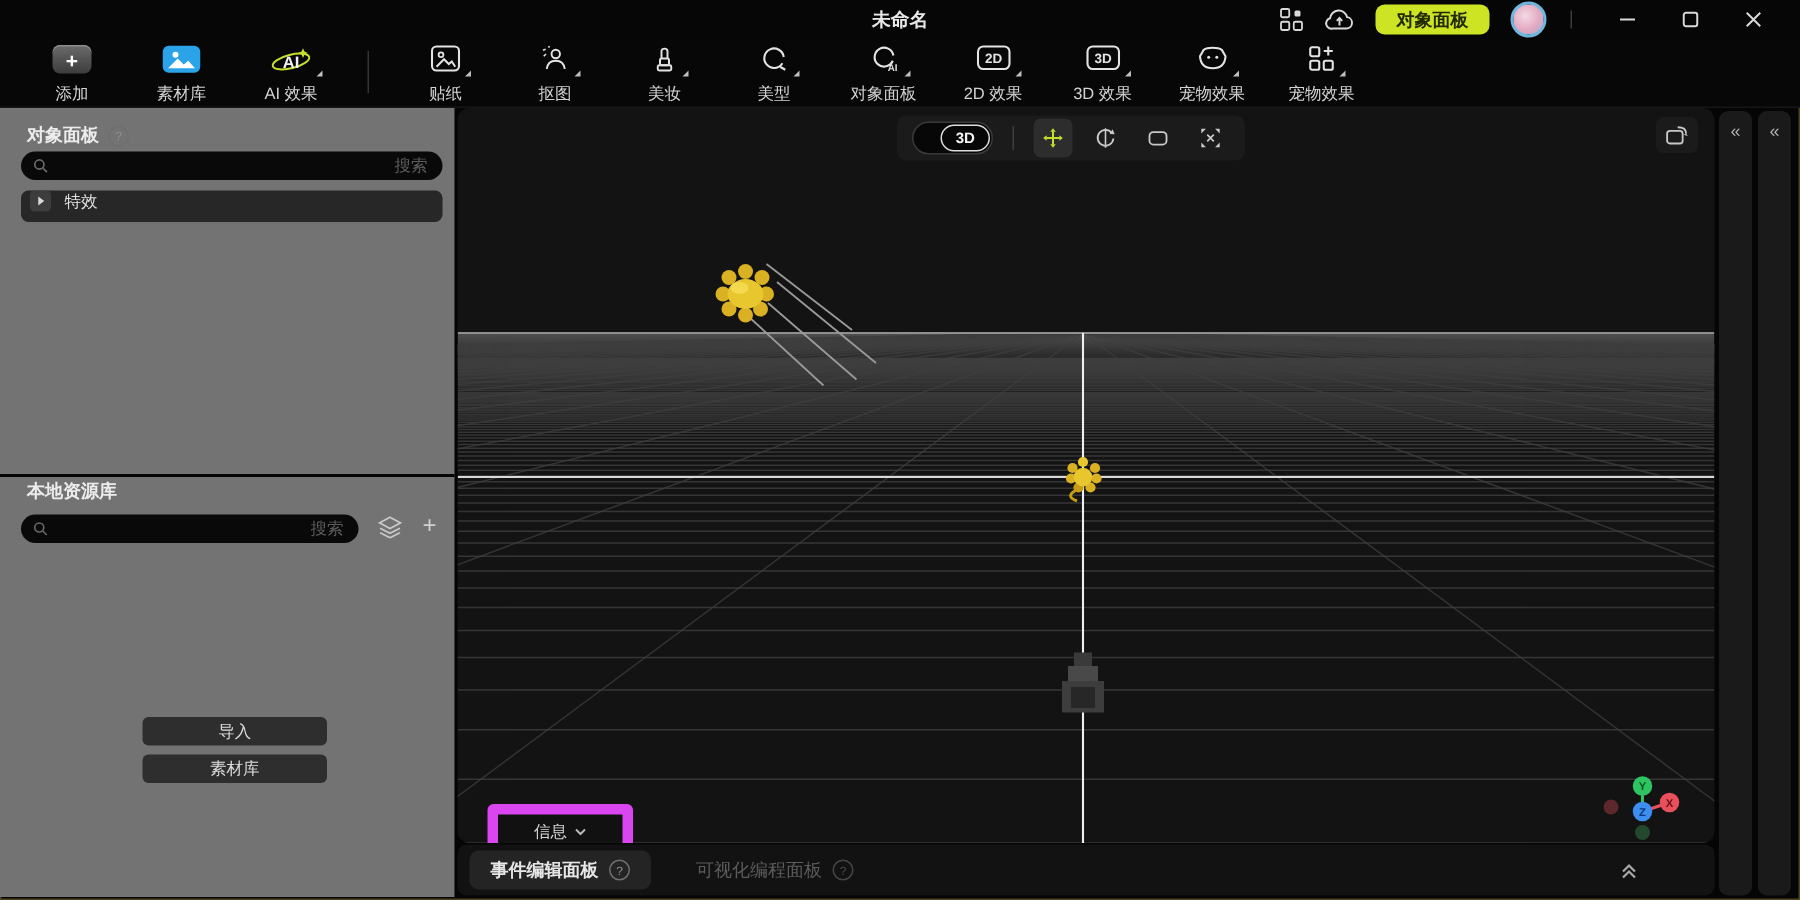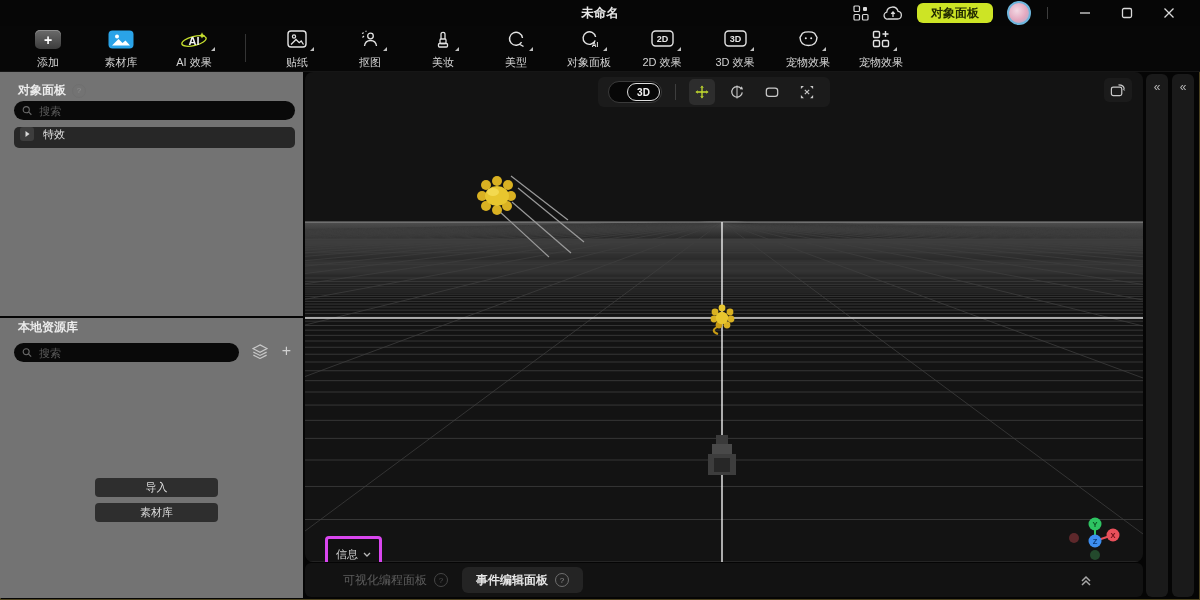--- a/index.html
+++ b/index.html
@@ -34,21 +34,21 @@
   .addkey{width:26px;height:19px;border-radius:5px;background:linear-gradient(#6b6b6b,#3c3c3c);
           box-shadow:inset 0 1px 0 #8d8d8d;display:flex;align-items:center;justify-content:center;}
   .addkey::before{content:"+";color:#fff;font-size:14px;font-weight:700;line-height:14px;}
 
   
   .left-panel{left:0;top:72px;width:303px;height:526px;background:#737373;}
   .panel-title{position:absolute;left:18px;color:#ececec;font-size:12px;font-weight:700;display:flex;align-items:center;gap:6px;}
   .qmark{width:12px;height:12px;border:1px solid #6f6f6f;border-radius:50%;display:inline-flex;align-items:center;justify-content:center;flex:0 0 auto;}
   .qmark::before{content:"?";font-size:8px;color:#8f8f8f;font-weight:400;}
   .search-pill{position:absolute;height:19px;background:#090909;border-radius:10px;display:flex;align-items:center;padding:0 8px;gap:5px;}
-  .search-pill input{background:transparent;border:none;outline:none;color:#cfcfcf;font-size:11px;width:100%;font-family:"Liberation Sans",sans-serif;}
+  .search-pill input{background:transparent;border:none;outline:none;color:#cfcfcf;font-size:11px;width:100%;font-family:"Liberation Sans",sans-serif;text-align:right;}
   .search-pill input::placeholder{color:#5c5c5c;}
   .tree-row{position:absolute;left:14px;top:55px;width:281px;height:21px;background:#272727;border-radius:5px;
             display:flex;align-items:flex-start;gap:9px;padding-left:6px;box-sizing:border-box;}
   .expander{width:14px;height:14px;background:#3d3d3d;border-radius:3px;display:flex;align-items:center;justify-content:center;}
   .tree-label{color:#e0e0e0;font-size:11px;}
   .panel-divider{position:absolute;left:0;top:244px;width:303px;height:2px;background:#050505;}
   .lib-tools{position:absolute;right:12px;top:270px;display:flex;align-items:center;gap:14px;}
   .plus-ic::before{content:"+";color:#d0d0d0;font-size:16px;font-weight:400;line-height:16px;}
   .panel-btn{position:absolute;left:95px;width:123px;height:19px;background:#2e2e2e;border:none;border-radius:4px;
              color:#dcdcdc;font-size:11px;display:flex;align-items:center;justify-content:center;font-family:"Liberation Sans",sans-serif;}
@@ -58,21 +58,21 @@
   .vp-toolbar{position:absolute;left:293px;top:5px;height:30px;background:#1b1b1b;border-radius:6px;
               display:flex;align-items:center;padding:0 10px;gap:9px;}
   .toggle3d{width:52px;height:20px;border-radius:11px;background:#070707;border:1px solid #3a3a3a;position:relative;}
   .toggle-knob{position:absolute;right:1px;top:1px;width:31px;height:16px;border-radius:9px;border:1.5px solid #dedede;
                display:flex;align-items:center;justify-content:center;color:#f4f4f4;font-size:10px;font-weight:700;}
   .vp-sep{width:1px;height:16px;background:#3e3e3e;margin:0 4px;}
   .vp-tool{width:26px;height:26px;border-radius:5px;display:flex;align-items:center;justify-content:center;background:transparent;border:none;}
   .vp-tool.active{background:#2d2d2d;}
   .reset-view{position:absolute;left:799px;top:6px;width:28px;height:24px;background:#1b1b1b;border-radius:5px;
               display:flex;align-items:center;justify-content:center;border:none;}
-  .info-btn{position:absolute;left:20px;top:464px;height:37px;padding:0 8px;border:3px solid #d946ef;border-radius:4px;
+  .info-btn{position:absolute;left:20px;top:464px;height:37px;padding:0 24px;border:7px solid #d946ef;border-radius:4px;
             background:rgba(18,18,18,.85);color:#d5d5d5;font-size:11px;display:flex;align-items:center;gap:5px;font-family:"Liberation Sans",sans-serif;}
 
   
   .side-strip{top:74px;width:22px;height:523px;background:#1a1a1a;border-radius:6px;display:flex;justify-content:center;padding-top:6px;box-sizing:border-box;}
   .side-strip::before{content:"\00AB";color:#b5b5b5;font-size:12px;line-height:14px;}
   .strip1{left:1146px;} .strip2{left:1172px;}
 
   
   .bottom-bar{left:305px;top:563px;width:838px;height:34px;background:#121212;border-radius:6px;
               display:flex;align-items:center;padding:0 8px;box-sizing:border-box;}
@@ -583,26 +583,26 @@
       <svg width="8" height="5" viewBox="0 0 8 5">
         <path d="M1 1 4 4 7 1" fill="none" stroke="#b9b9b9" stroke-width="1.3"></path>
       </svg>
     </button>
   </div>
 
   <div class="abs side-strip strip1"></div>
   <div class="abs side-strip strip2"></div>
 
   <div class="abs bottom-bar">
+    <div class="bp-tab active">
+      <span>事件编辑面板</span>
+      <span class="qmark"></span>
+    </div>
     <div class="bp-tab inactive">
       <span>可视化编程面板</span>
-      <span class="qmark"></span>
-    </div>
-    <div class="bp-tab active">
-      <span>事件编辑面板</span>
       <span class="qmark"></span>
     </div>
     <button class="collapse-btn">
       <svg width="14" height="14" viewBox="0 0 14 14">
         <path d="M3 8 7 4 11 8" fill="none" stroke="#a8a8a8" stroke-width="1.5"></path>
         <path d="M3 12 7 8 11 12" fill="none" stroke="#a8a8a8" stroke-width="1.5"></path>
       </svg>
     </button>
   </div>
 

